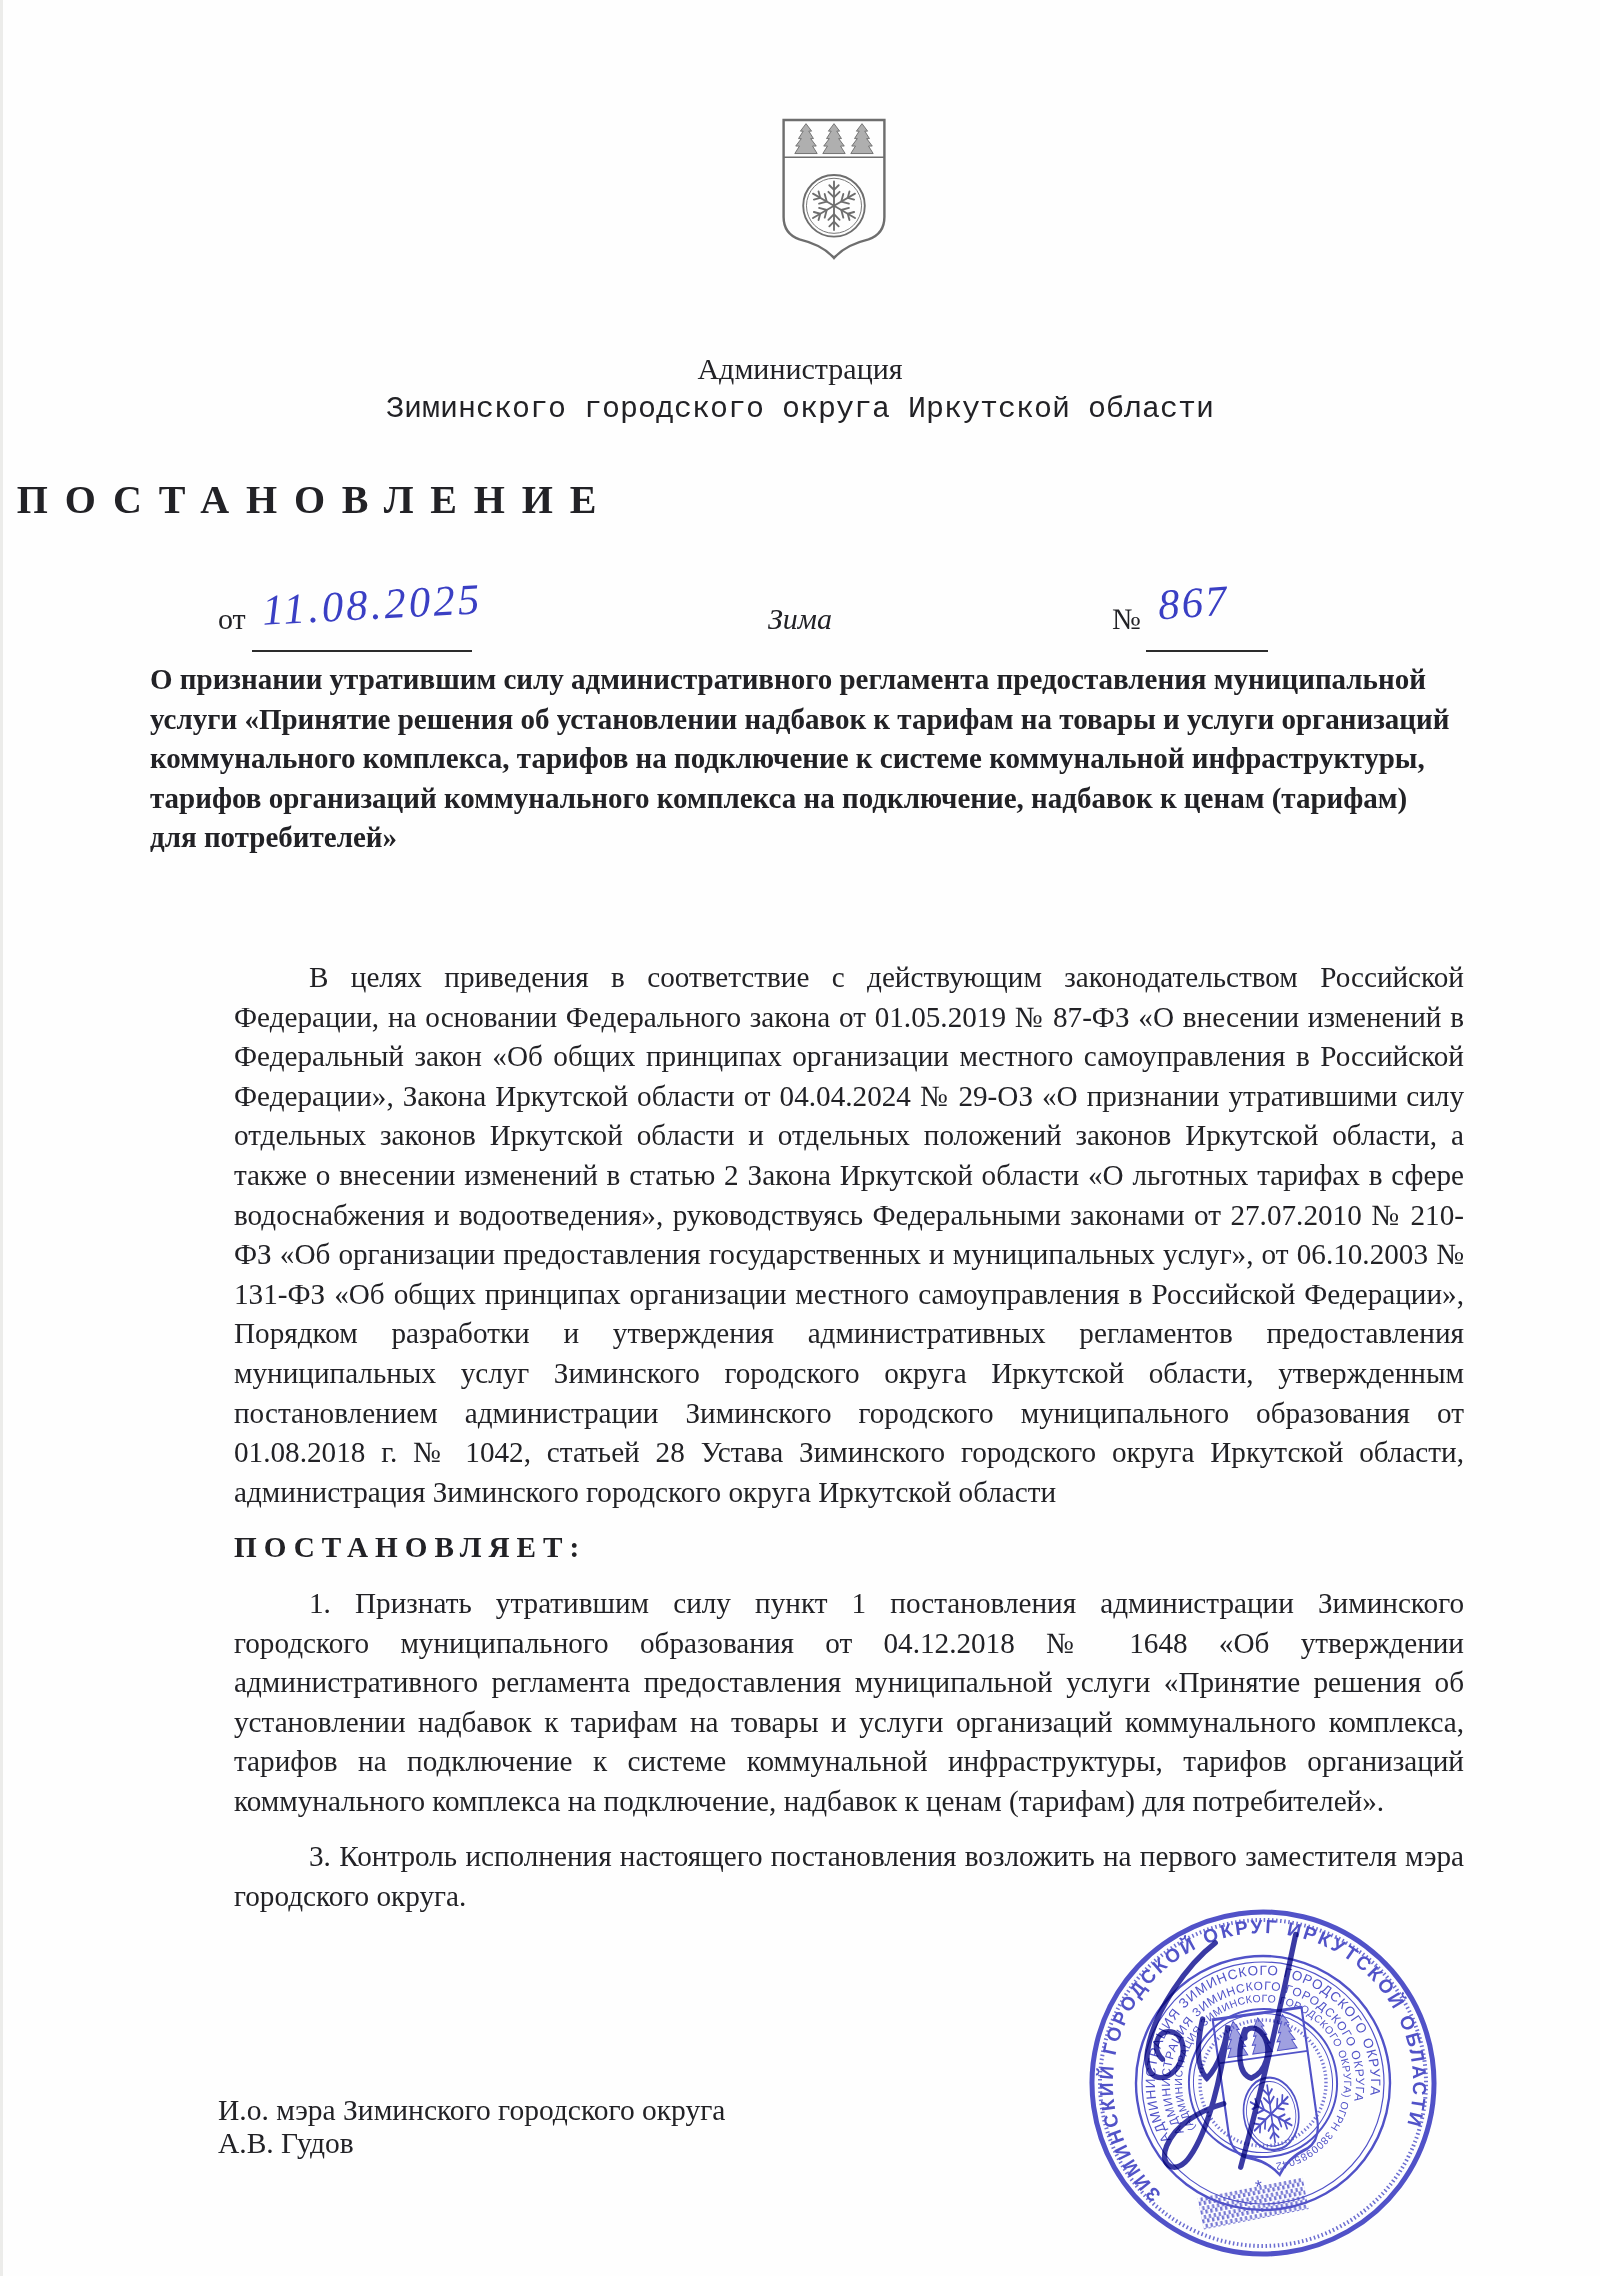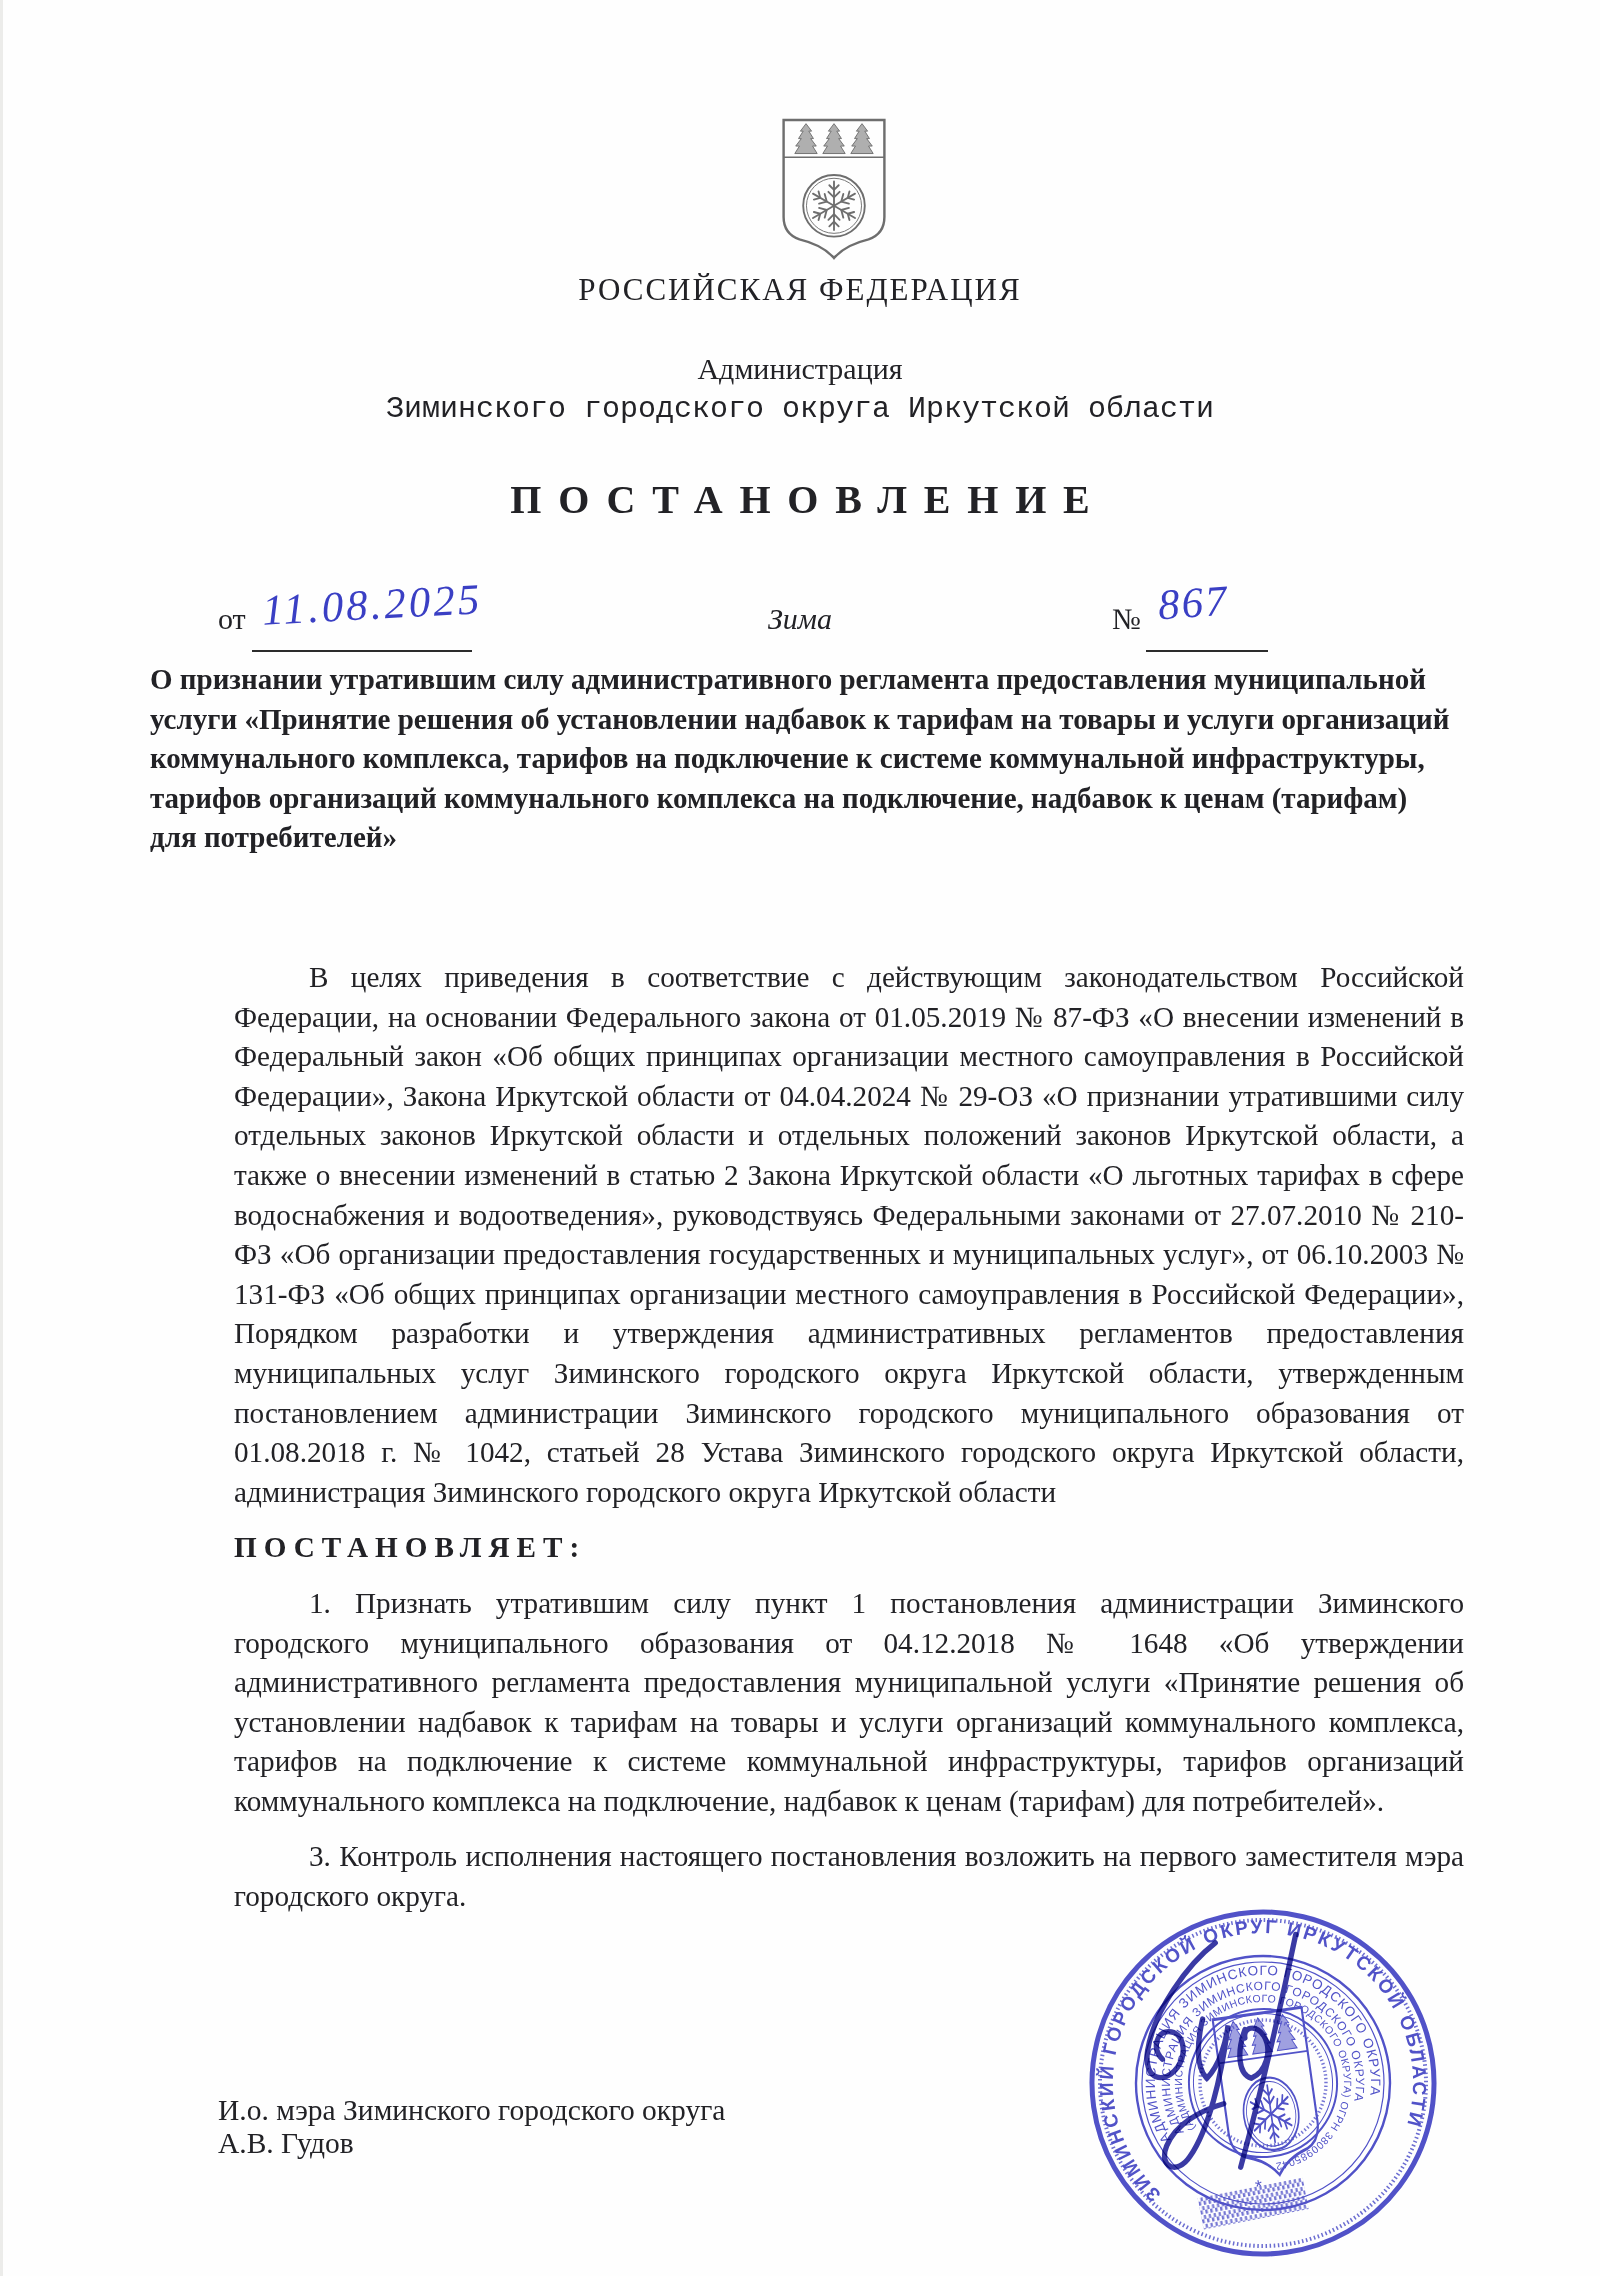--- a/index.html
+++ b/index.html
@@ -12,21 +12,21 @@
     font-family:"Liberation Serif", serif;
     color:#222226;
   }
   .scan-edge{position:absolute;left:0;top:0;width:3px;height:100%;background:#ececea;}
   
   .emblem{position:absolute;left:778px;top:116px;width:112px;height:146px;color:#6e6e6e;}
   .country{position:absolute;top:272px;left:0;width:100%;text-align:center;
            font-size:31px;letter-spacing:2px;}
   .org1{position:absolute;top:352px;left:0;width:100%;text-align:center;font-size:30px;}
   .org2{position:absolute;top:392px;left:0;width:100%;text-align:center;font-size:30px;font-family:Liberation Mono, monospace;}
-  .doctype{position:absolute;top:476px;left:0;width:100%;text-align:center;
+  .doctype{position:absolute;top:476px;left:0;width:100%;text-align:left;
            font-size:40px;font-weight:bold;letter-spacing:0.42em;text-indent:0.42em;}
   
   .meta-row{position:absolute;top:588px;left:0;width:100%;height:80px;font-size:30px;}
   .ot{position:absolute;left:218px;top:14px;}
   .date-script{position:absolute;left:262px;top:-8px;font-size:43px;font-style:italic;
     color:#3a3fc4;transform:rotate(-3deg);letter-spacing:3px;white-space:nowrap;}
   .date-line{position:absolute;left:252px;top:62px;width:220px;height:2px;background:#2c2c2c;}
   .place{position:absolute;left:0;top:14px;width:100%;text-align:center;font-style:italic;}
   .num-sign{position:absolute;left:1112px;top:14px;}
   .num-script{position:absolute;left:1158px;top:-10px;font-size:43px;font-style:italic;
@@ -85,21 +85,20 @@
             <use href="#flake" transform="translate(60,96)"></use>
           </g>
       </g>
     </defs>
   </svg>
 
   <svg class="emblem" viewBox="0 0 120 156">
     <use href="#gerb"></use>
   </svg>
 
-  <div class="country">РОССИЙСКАЯ ФЕДЕРАЦИЯ</div>
   <div class="org1">Администрация</div>
   <div class="org2">Зиминского городского округа Иркутской области</div>
   <div class="doctype">ПОСТАНОВЛЕНИЕ</div>
 
   <div class="meta-row">
     <span class="ot">от</span>
     <span class="date-script">11.08.2025</span>
     <span class="date-line"></span>
     <span class="place">Зима</span>
     <span class="num-sign">№</span>

